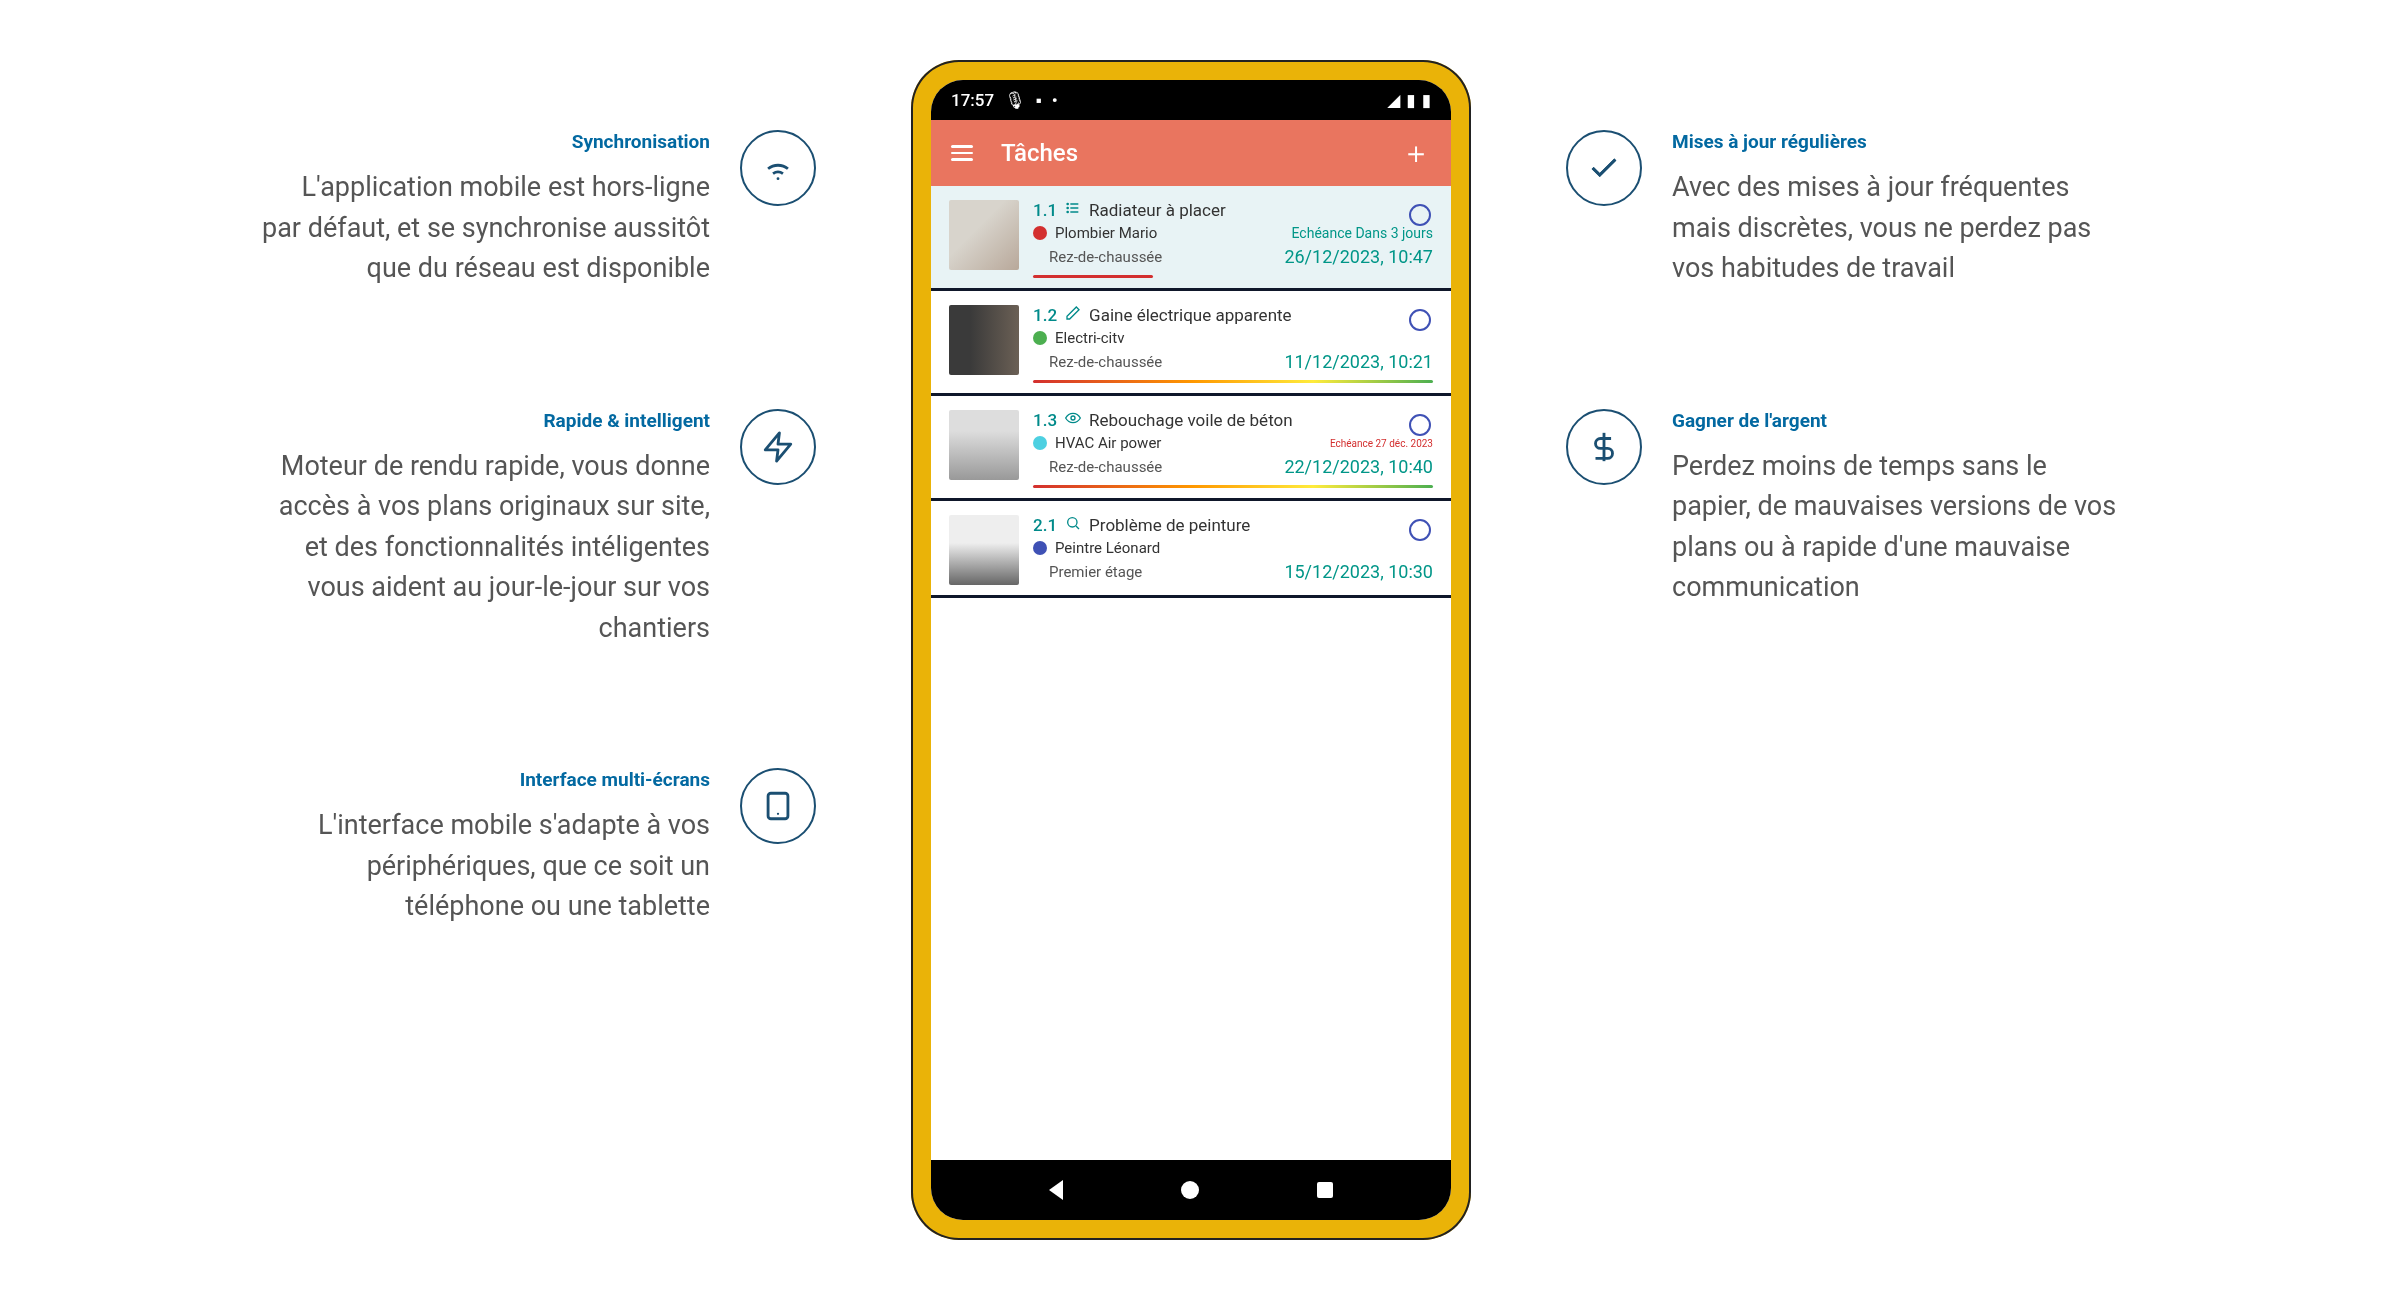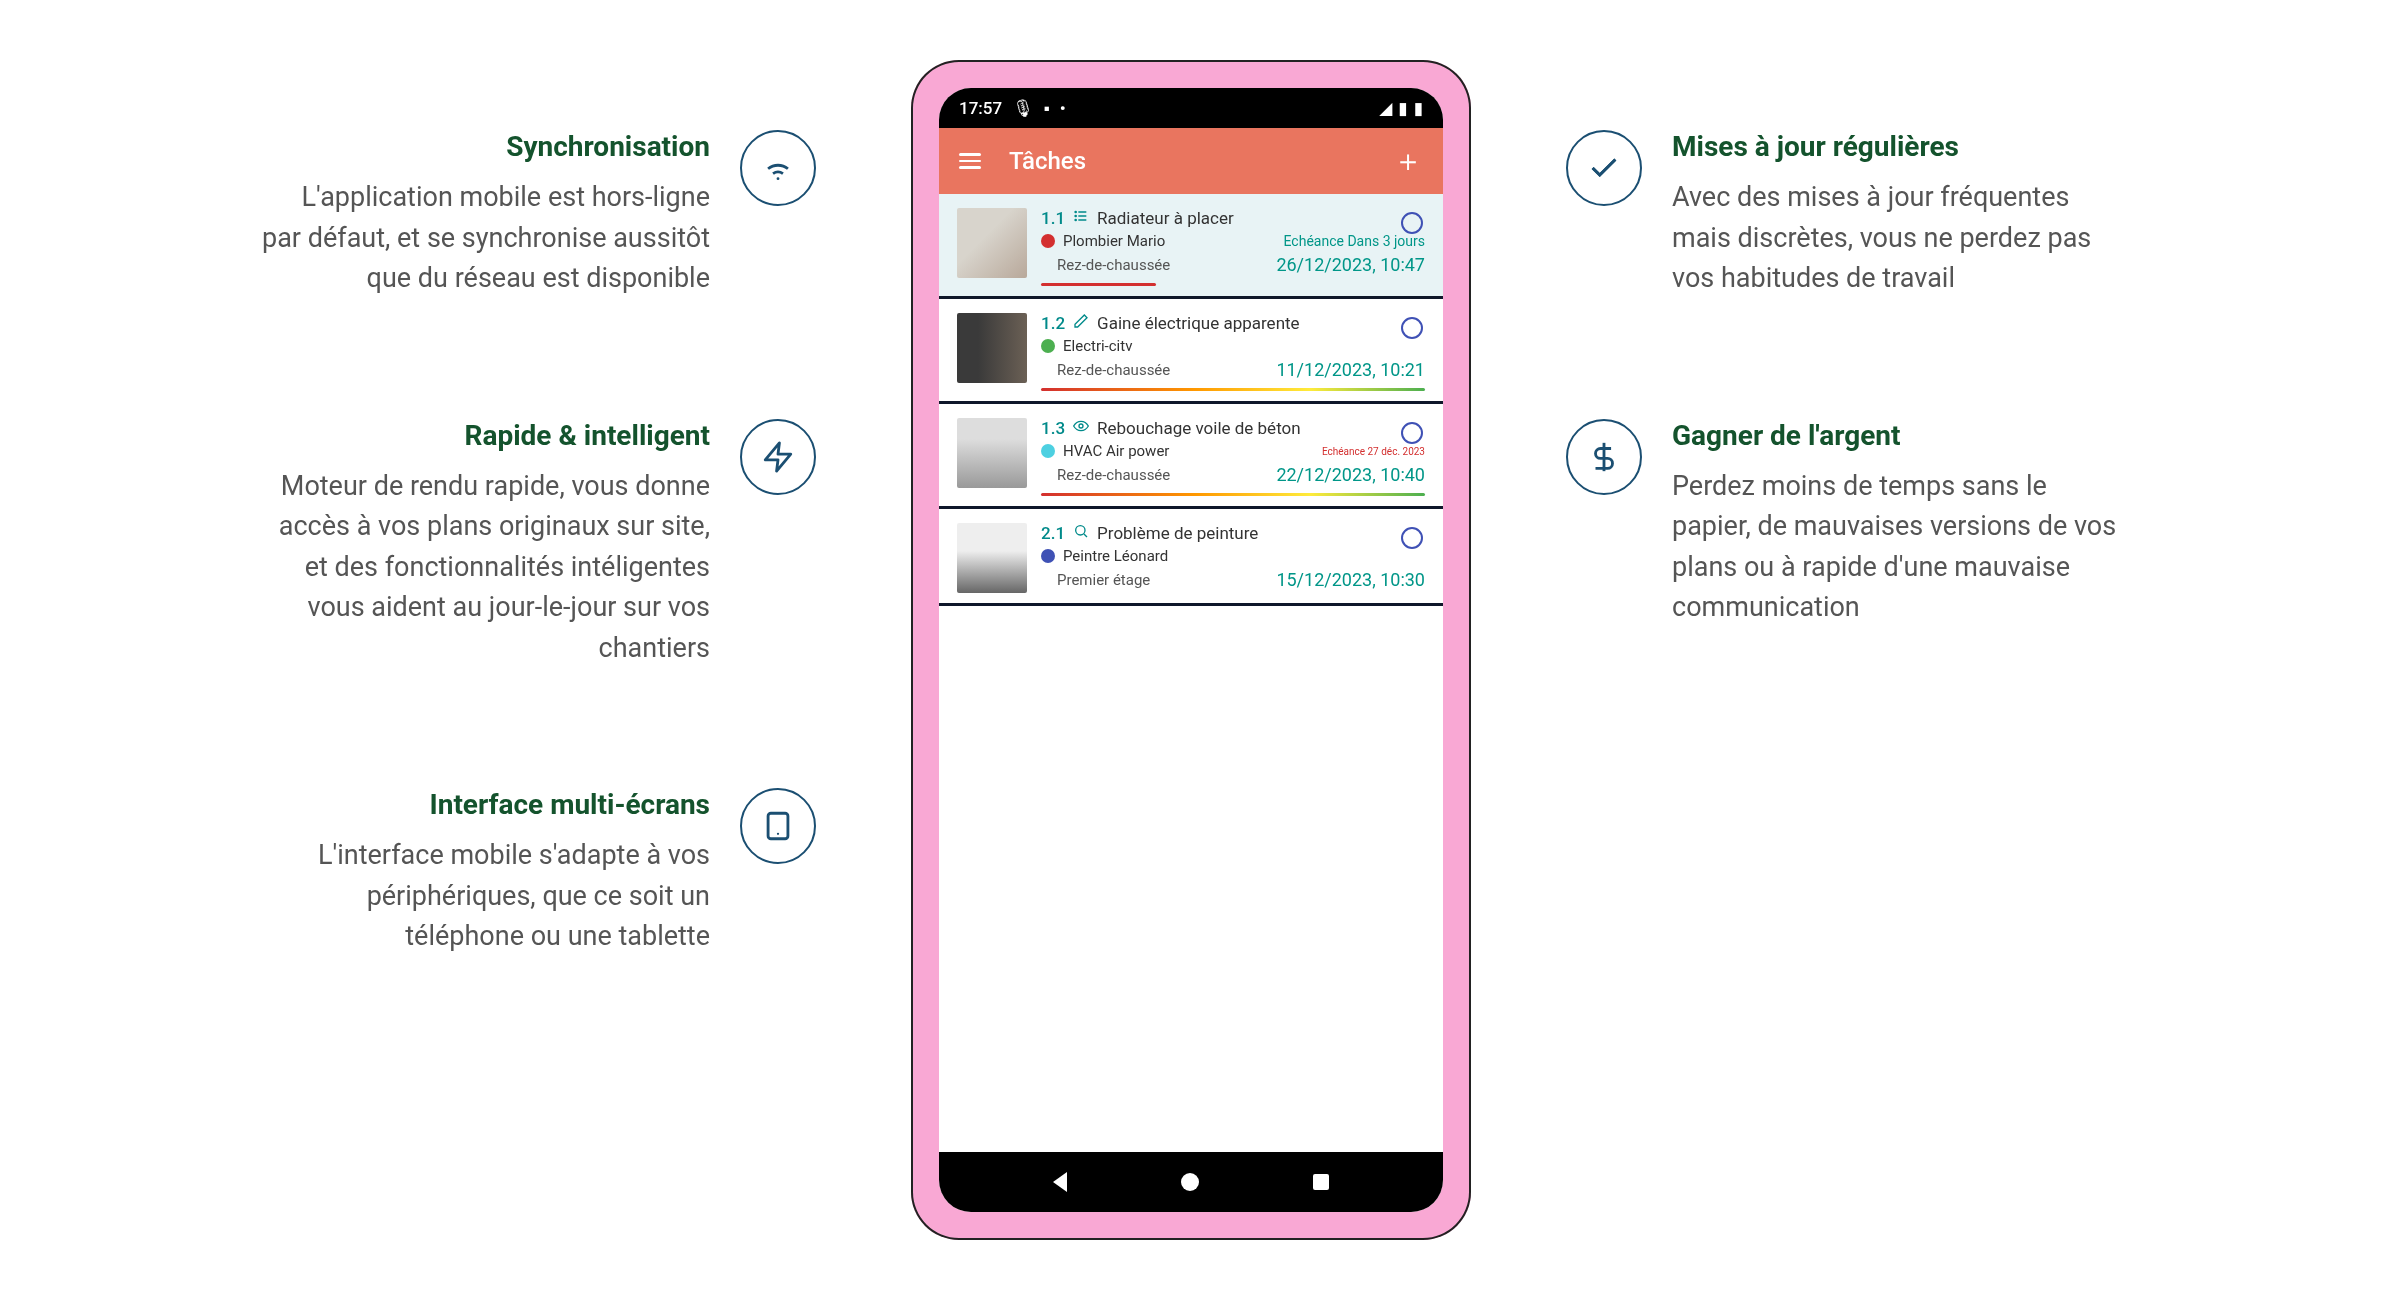--- a/index.html
+++ b/index.html
@@ -27,23 +27,23 @@
   }
   .feature {
     display: flex;
     align-items: flex-start;
     gap: 30px;
   }
   .feature-left { flex-direction: row; text-align: right; justify-content: flex-end;}
   .feature-right { flex-direction: row; text-align: left; }
   .feature-text { flex: 1; }
   .feature h3 {
-    font-size: 28px;
+    font-size: 19px;
     font-weight: 700;
-    color: #14532d;
+    color: #0369a1;
     margin-bottom: 14px;
   }
   .feature p {
     font-size: 27px;
     line-height: 1.5;
     color: #555;
   }
   .icon-circle {
     width: 76px;
     height: 76px;
@@ -58,23 +58,23 @@
 
   
   .phone-wrap {
     width: 590px;
     display: flex;
     justify-content: center;
   }
   .phone {
     width: 560px;
     height: 1180px;
-    background: #f9a8d4;
+    background: #eab308;
     border-radius: 48px;
-    padding: 28px;
+    padding: 20px;
     position: relative;
     box-shadow: 0 0 0 2px #222 inset;
   }
   .phone-inner {
     width: 100%;
     height: 100%;
     background: #fff;
     border-radius: 32px;
     overflow: hidden;
     position: relative;

